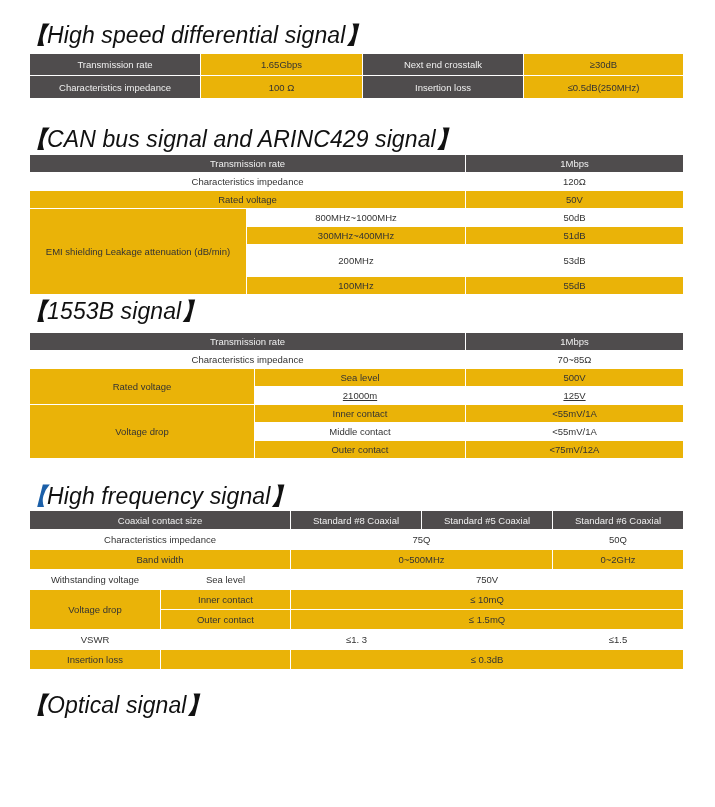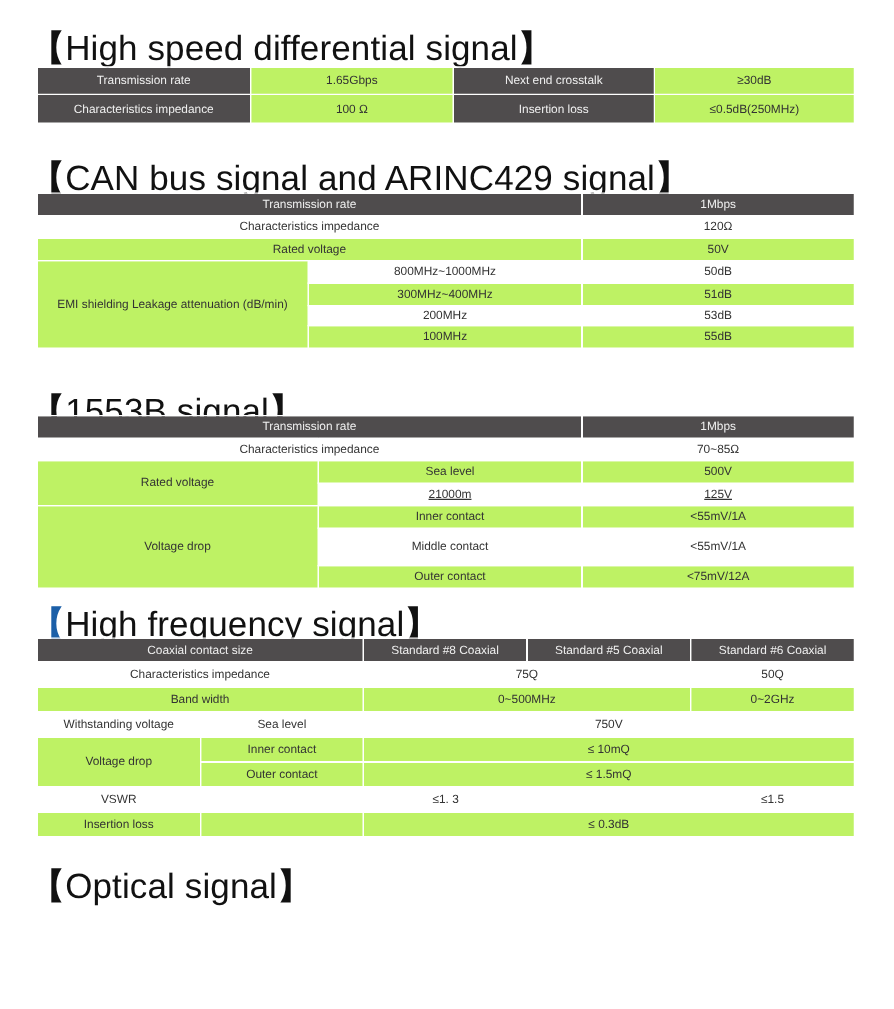--- a/index.html
+++ b/index.html
@@ -1,36 +1,37 @@
 <!DOCTYPE html>
 <html><head>
 <meta charset="utf-8">
 <style>
   * { box-sizing: border-box; margin: 0; padding: 0; }
   html, body { width: 715px; height: 807px; background: #ffffff; overflow: hidden; }
   body { font-family: "Liberation Sans", "DejaVu Sans", sans-serif; color: #333333; position: relative; }
   .section-title {
     position: absolute; left: 24px;
-    font-size: 28px; font-weight: normal; color: #111111; letter-spacing: 0.1px;
+    font-size: 23px; font-weight: normal; color: #111111; letter-spacing: 0.1px;
     white-space: nowrap;
+    font-style: italic;
   }
   .bracket { font-weight: bold; }
   .bracket.blue { color: #1b5fa8; }
   table.spec {
     position: absolute; left: 29px; width: 654px;
     border-collapse: collapse; table-layout: fixed;
     font-size: 9.5px;
   }
   table.spec td {
     text-align: center; vertical-align: middle;
     border: 1px solid #ffffff; padding: 0;
     white-space: nowrap; overflow: hidden;
   }
   td.dark { background: #4f4c4d; color: #f0f0f0; }
-  td.grey { background: #bef264; color: #333333; }
+  td.grey { background: #eab308; color: #333333; }
   td.white { background: #ffffff; color: #333333; }
 </style>
 </head>
 <body>
 
 <div class="section-title" style="top:20px;">
   <span class="bracket">【</span><span>High speed differential signal</span><span class="bracket">】</span>
 </div>
 <table class="spec" style="top:53px;">
   <colgroup>
@@ -79,32 +80,32 @@
   </tr>
   <tr style="height:18px;">
     <td class="grey" rowspan="4">EMI shielding Leakage attenuation (dB/min)</td>
     <td class="white">800MHz~1000MHz</td>
     <td class="white">50dB</td>
   </tr>
   <tr style="height:18px;">
     <td class="grey">300MHz~400MHz</td>
     <td class="grey">51dB</td>
   </tr>
-  <tr style="height:16px;">
+  <tr style="height:32px;">
     <td class="white">200MHz</td>
     <td class="white">53dB</td>
   </tr>
   <tr style="height:18px;">
     <td class="grey">100MHz</td>
     <td class="grey">55dB</td>
   </tr>
 </tbody>
   </table>
 
-<div class="section-title" style="top:310px;text-align:right;">
+<div class="section-title" style="top:296px;text-align:right;">
   <span class="bracket">【</span><span>1553B signal</span><span class="bracket">】</span>
 </div>
 <table class="spec" style="top:332px;">
   <colgroup>
       <col style="width:225px">
       <col style="width:211px">
       <col style="width:218px">
     </colgroup>
   <tbody>
       <tr style="height:18px;">
@@ -122,21 +123,21 @@
   </tr>
   <tr style="height:18px;text-decoration:underline;">
     <td class="white">21000m</td>
     <td class="white">125V</td>
   </tr>
   <tr style="height:18px;">
     <td class="grey" rowspan="3">Voltage drop</td>
     <td class="grey">Inner contact</td>
     <td class="grey">&lt;55mV/1A</td>
   </tr>
-  <tr style="height:30px;margin-top:34px;">
+  <tr style="height:18px;margin-top:34px;">
     <td class="white">Middle contact</td>
     <td class="white">&lt;55mV/1A</td>
   </tr>
   <tr style="height:18px;">
     <td class="grey">Outer contact</td>
     <td class="grey">&lt;75mV/12A</td>
   </tr>
 </tbody>
   </table>
 

